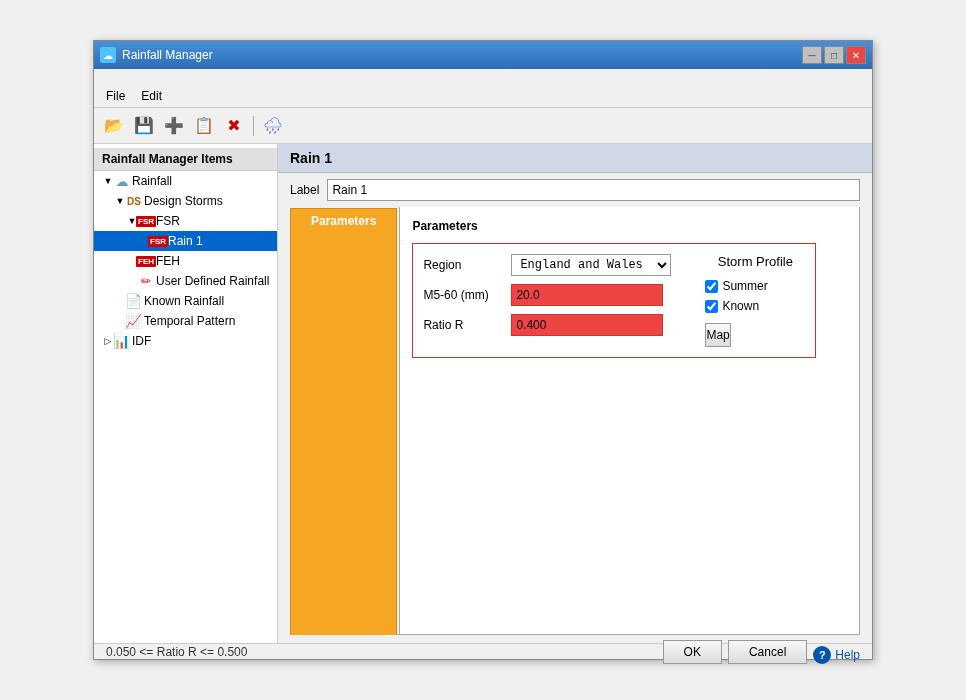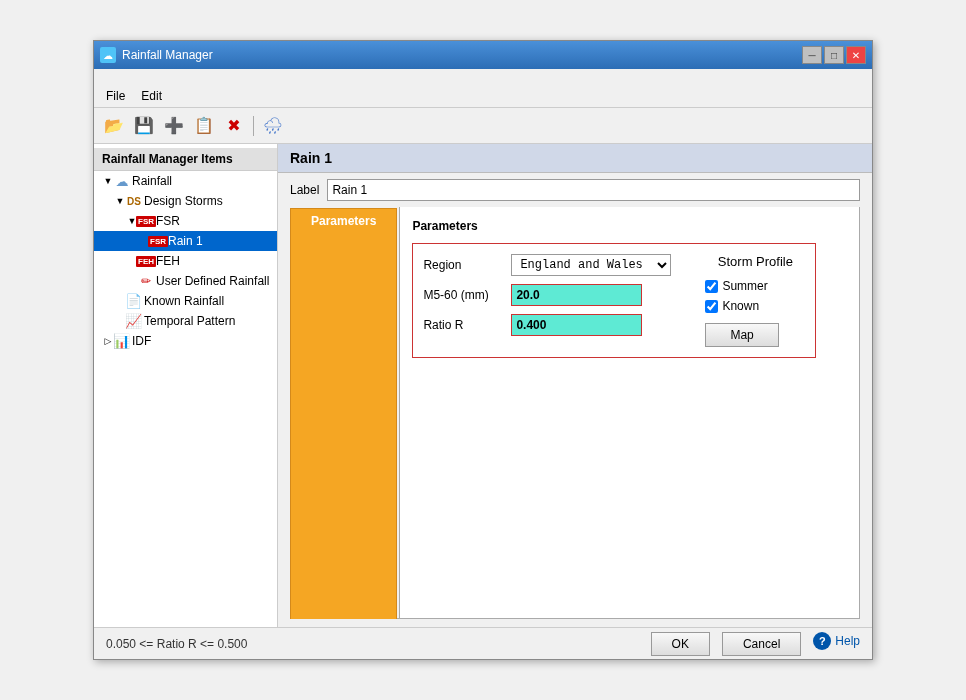--- a/index.html
+++ b/index.html
@@ -258,66 +258,65 @@
     .param-select {
       width: 160px;
       height: 22px;
       font-size: 12px;
       border: 1px solid #999;
       padding: 1px 4px;
       background: white;
       font-family: Liberation Mono, monospace;
     }
     .param-input {
-      width: 131px;
+      width: 152px;
       height: 22px;
       border: 1px solid #cc3333;
       padding: 2px 4px;
       font-size: 12px;
       outline: none;
-      background: #5eead4;
-      font-weight: bold;
+      background: #ef4444;
     }
     .storm-profile-header {
       font-size: 13px;
       text-align: center;
       margin-bottom: 4px;
     }
     .check-row {
       display: flex;
       align-items: center;
       gap: 4px;
       font-size: 12px;
     }
     .map-btn {
-      padding: 2px 24px;
+      padding: 2px 0;
       height: 24px;
       border: 1px solid #999;
       background: linear-gradient(to bottom, #f8f8f8, #ddd);
       cursor: pointer;
       font-size: 12px;
     }
     .footer {
       background: #f0f0f0;
       border-top: 1px solid #ccc;
       display: flex;
       align-items: center;
       justify-content: space-between;
       padding: 4px 12px;
-      height: 32px;
+      height: 16px;
       flex-shrink: 0;
     }
     .footer-status {
       font-size: 12px;
       color: #333;
     }
     .footer-right {
       display: flex;
-      align-items: flex-start;
-      gap: 12px;
+      align-items: flex-end;
+      gap: 6px;
     }
     .footer-btn {
       padding: 3px 20px;
       height: 24px;
       border: 1px solid #999;
       background: linear-gradient(to bottom, #f8f8f8, #ddd);
       cursor: pointer;
       font-size: 12px;
     }
     .help-link {

